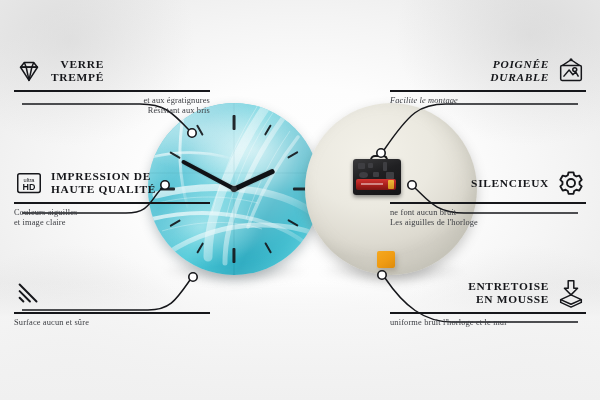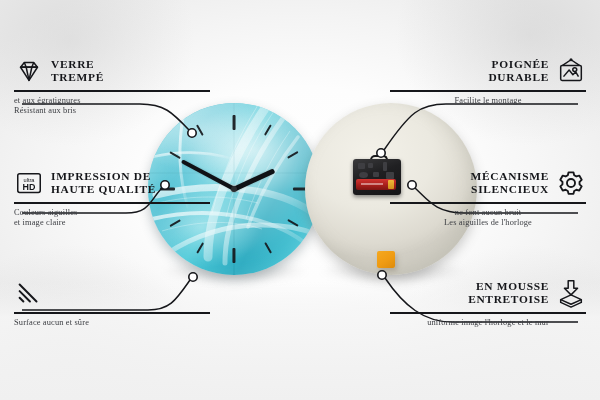--- a/index.html
+++ b/index.html
@@ -39,26 +39,26 @@
     font-family:"Liberation Serif",serif;
     font-weight:700;font-size:11.4px;line-height:12.6px;
     letter-spacing:.7px;color:#15161a;text-transform:uppercase;
   }
   .feat.right .ttl{text-align:right;}
   .rule{height:1.6px;background:#16171b;margin:4px 0 4px 0;width:100%;}
   .sub{
     font-family:"Liberation Serif",serif;
     font-size:8.4px;line-height:10.2px;color:#3a3c41;letter-spacing:.15px;
   }
-  .feat.right .sub{text-align:center;}
-
-  .f-verre{left:14px;top:56px;}
+  .feat.right .sub{text-align:left;}
+
+  .f-verre{left:14px;top:56px;text-align:right;}
   .f-impression{left:14px;top:168px;}
   .f-bords{left:14px;top:278px;}
-  .f-poignee{right:14px;top:56px;}
+  .f-poignee{right:14px;top:56px;font-style:italic;}
   .f-mecanisme{right:14px;top:168px;}
   .f-entretoise{right:14px;top:278px;}
 
   
   .clock-shadow{
     position:absolute;border-radius:50%;
     background:radial-gradient(ellipse at 50% 50%, rgba(120,120,120,.30), rgba(120,120,120,0) 70%);
     filter:blur(3px);
   }
   .clock{position:absolute;border-radius:50%;overflow:hidden;}
@@ -295,50 +295,49 @@
     </div>
     <div class="rule"></div>
     <div class="sub">
       <div>Facilite le montage</div>
     </div>
   </div>
 
   <div class="feat right f-mecanisme">
     <div class="hdr">
       <div class="ttl">
-        <div>MÉCANISME</div>
         <div>SILENCIEUX</div>
       </div>
       <svg class="ico" viewBox="0 0 32 32">
         <g fill="none" stroke="#16171b" stroke-width="2" stroke-linejoin="round">
           <path d="M13.4 4.6 h5.2 l.8 3.1 2.3 1.3 3.1-.9 2.6 4.5 -2.3 2.2 0 2.6 2.3 2.2 -2.6 4.5 -3.1-.9 -2.3 1.3 -.8 3.1 h-5.2 l-.8-3.1 -2.3-1.3 -3.1 .9 -2.6-4.5 2.3-2.2 0-2.6 -2.3-2.2 2.6-4.5 3.1 .9 2.3-1.3 Z"></path>
           <circle cx="16" cy="16" r="4.3"></circle>
         </g>
       </svg>
     </div>
     <div class="rule"></div>
     <div class="sub">
       <div>ne font aucun bruit</div>
       <div>Les aiguilles de l'horloge</div>
     </div>
   </div>
 
   <div class="feat right f-entretoise">
     <div class="hdr">
       <div class="ttl">
+        <div>ENTRETOISE</div>
         <div>EN MOUSSE</div>
-        <div>ENTRETOISE</div>
       </div>
       <svg class="ico" viewBox="0 0 32 32">
         <g fill="none" stroke="#16171b" stroke-width="1.6" stroke-linejoin="round">
           <path d="M13 3 h6 v8 h4 l-7 7 -7-7 h4 Z"></path>
           <path d="M16 18 L27 23 L16 28 L5 23 Z"></path>
           <path d="M5 23 v3 l11 5 11-5 v-3"></path>
         </g>
       </svg>
     </div>
     <div class="rule"></div>
     <div class="sub">
-      <div>uniforme image l'horloge et le mur</div>
+      <div>uniforme bruit l'horloge et le mur</div>
     </div>
   </div>
 
 </div>
 
 </body></html>

